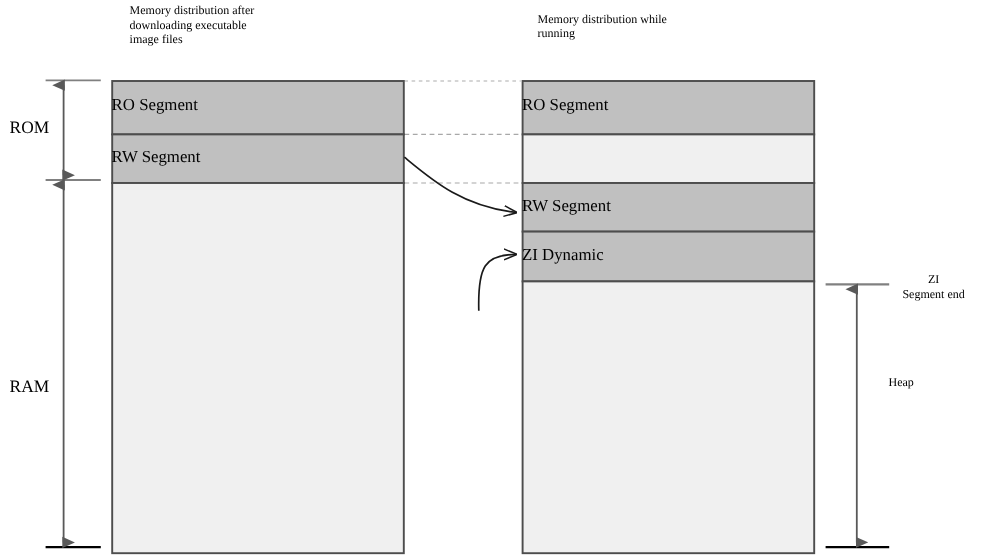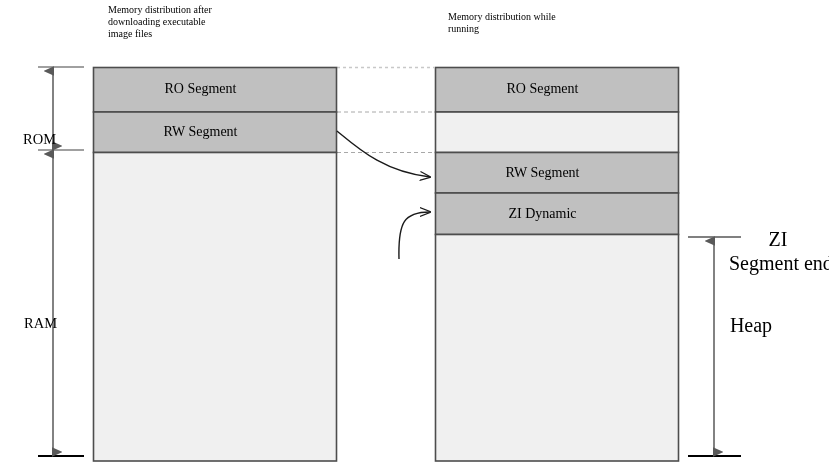--- a/index.html
+++ b/index.html
@@ -35,46 +35,45 @@
     color: #000000;
     white-space: pre;
     line-height: 1.18;
   }
   .title {
     font-size: 10px;
     text-align: left;
   }
   .seg-label {
     font-size: 14px;
-    text-align: center;
     width: 215px;
   }
   .axis-label {
     font-size: 14.5px;
     text-align: left;
   }
   .side-label {
-    font-size: 20px;
+    font-size: 10px;
     text-align: center;
   }
   
   #title-left  { left: 108px; top: 4px;  width: 226px; }
   #title-right { left: 448px; top: 11px; width: 226px; }
 
   
   #label-ro-left  { left: 93px;  top: 81px;  }
   #label-rw-left  { left: 93px;  top: 124px; }
   #label-ro-right { left: 435px; top: 81px;  }
   #label-rw-right { left: 435px; top: 165px; }
   #label-zi-right { left: 435px; top: 206px; }
   #label-heap     { left: 435px; top: 331px; }
 
   
-  #label-rom { left: 23px; top: 99px; margin-top: 32px; }
-  #label-ram { left: 24px; top: 315px; }
+  #label-rom { left: 8px; top: 99px; }
+  #label-ram { left: 8px; top: 315px; }
 
   
   #label-zi-end { left: 729px; top: 228px; width: 98px; }
   #label-heap-axis { left: 729px; top: 314px; width: 44px; }
 </style>
 </head>
 <body>
 
 <div id="diagram-root">
 

